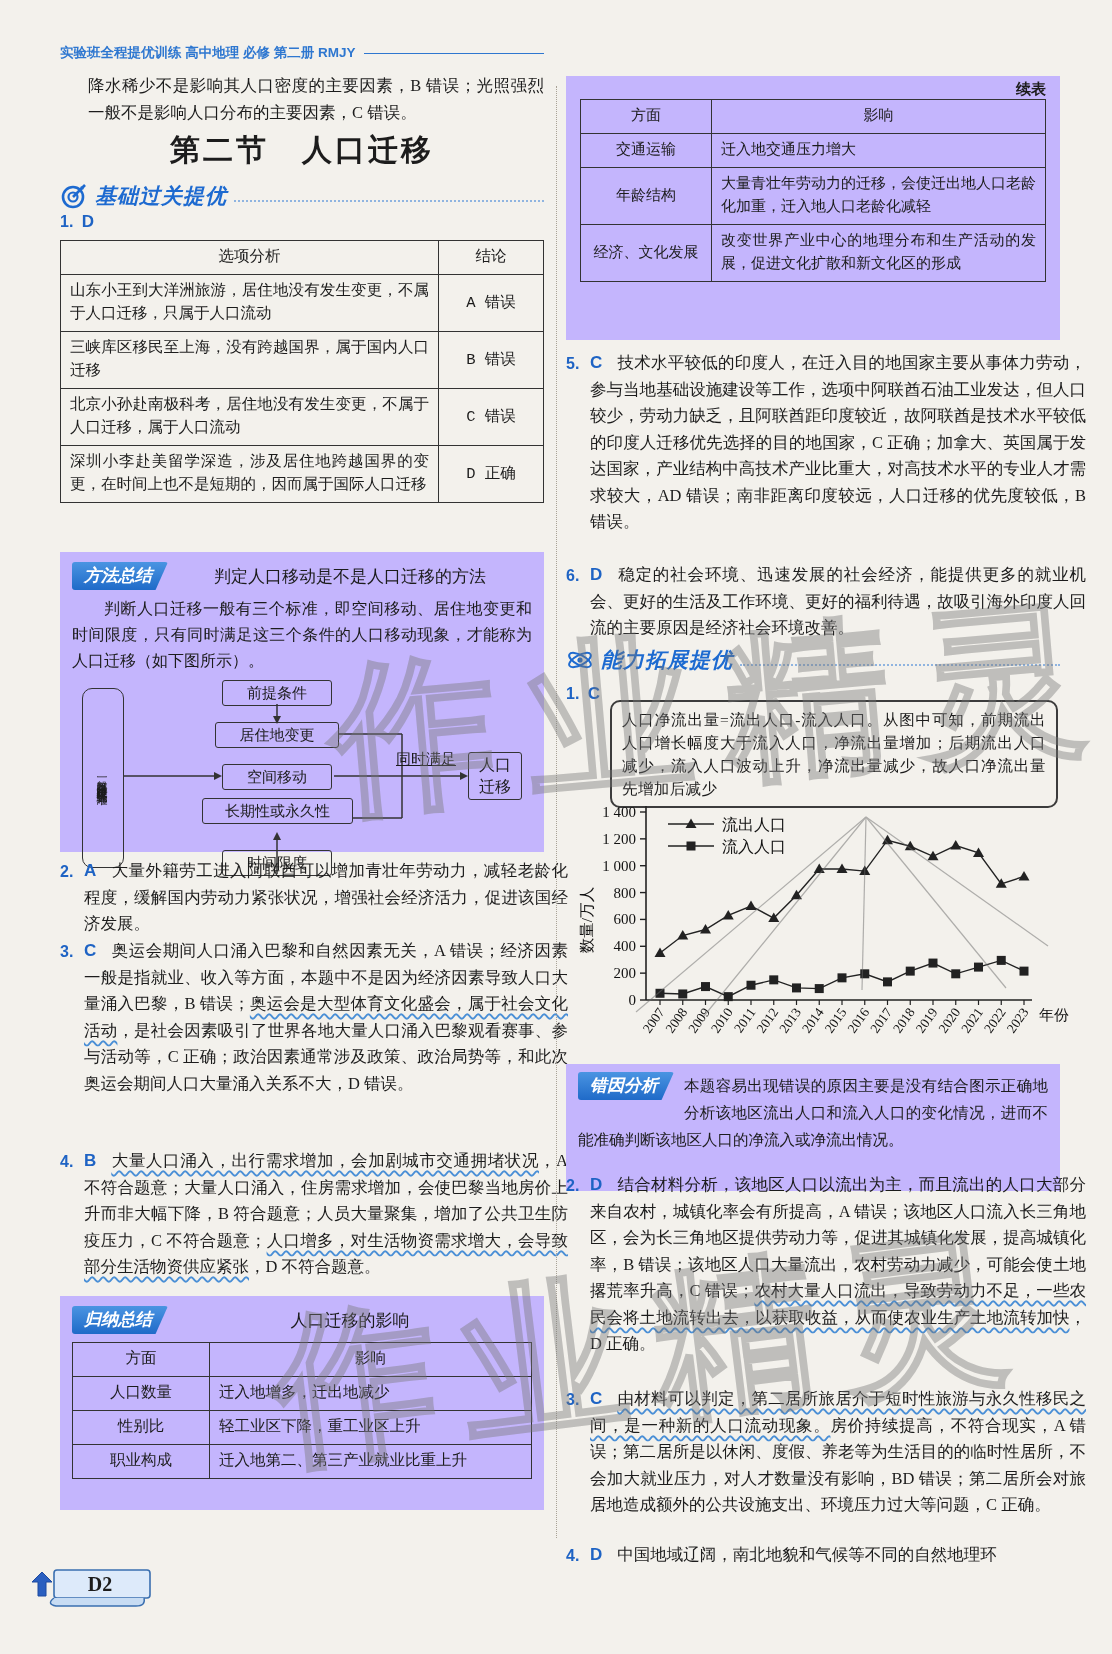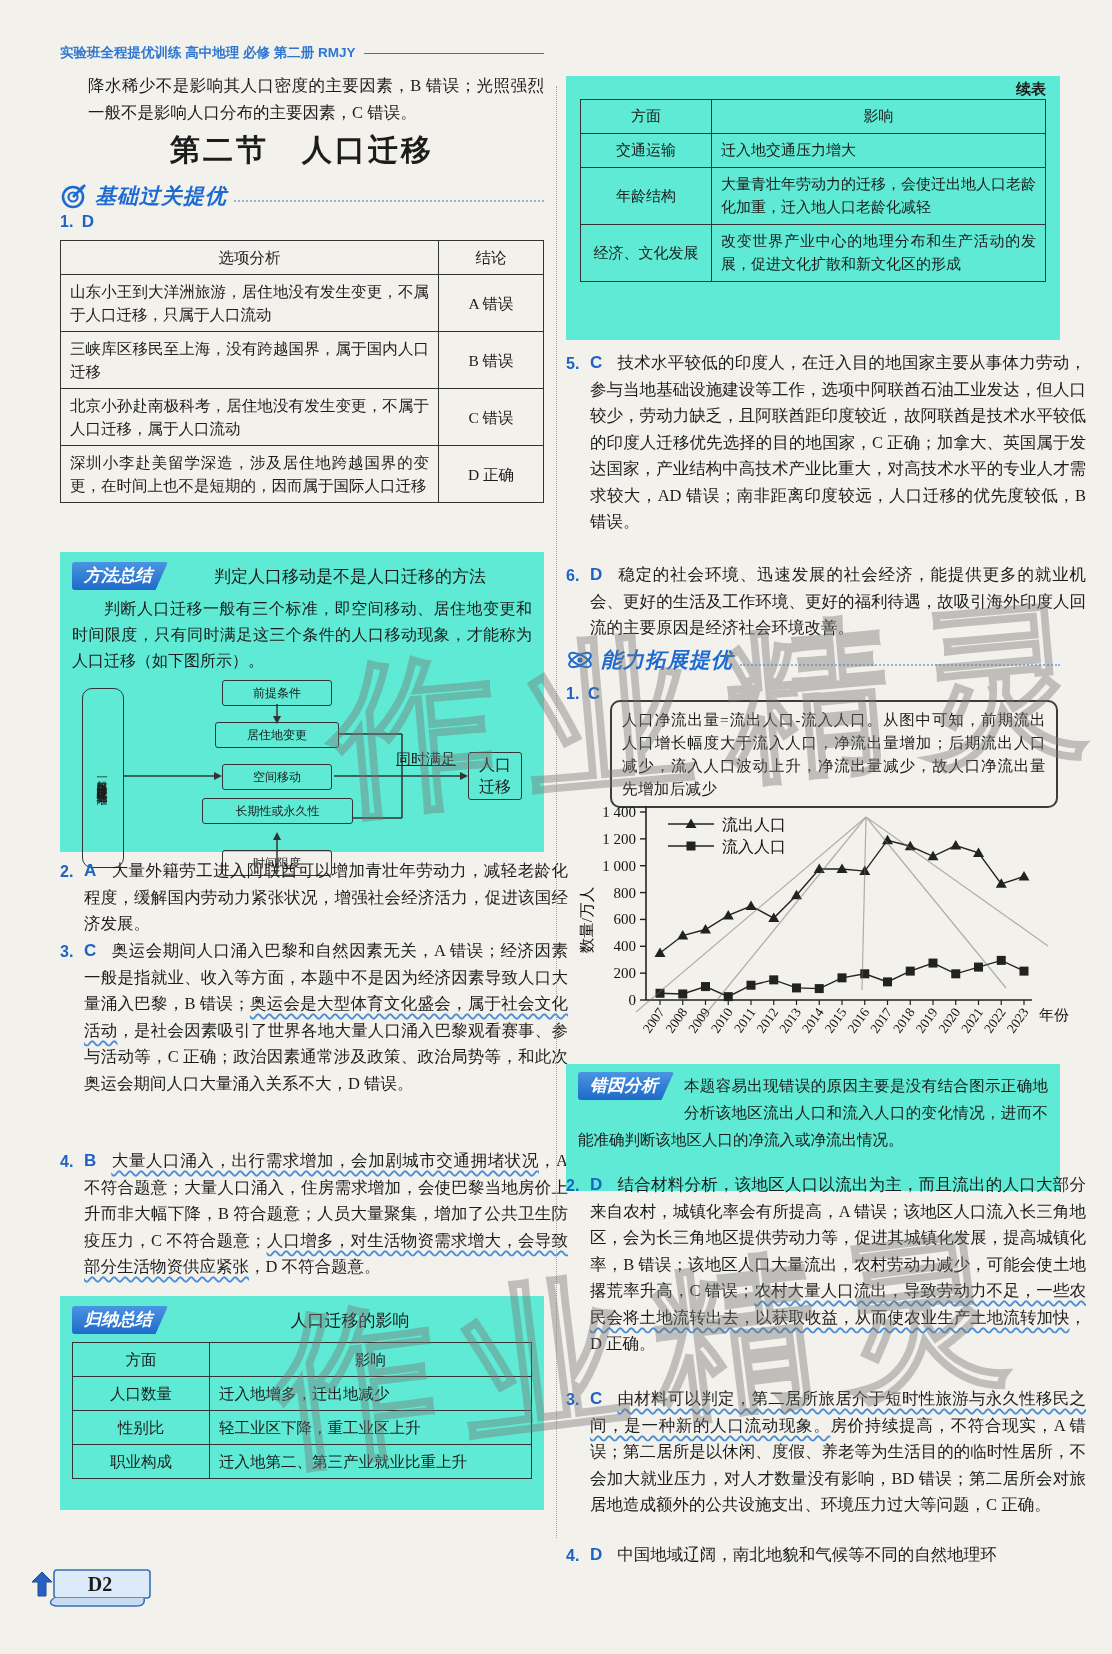--- a/index.html
+++ b/index.html
@@ -19,35 +19,35 @@
   .sechead .leader{flex:1;border-bottom:2px dotted #8fb4e0;height:10px;}
   .qprefix{font-family:"Liberation Sans",sans-serif;font-weight:bold;color:#1e63c4;}
   .item{font-size:16.5px;line-height:26.5px;text-align:justify;padding-left:24px;}
   .item .qnum{position:absolute;left:0;top:1px;font-family:"Liberation Sans",sans-serif;
               font-weight:bold;font-size:16px;color:#1e63c4;}
   .item .qans{font-family:"Liberation Sans",sans-serif;font-weight:bold;font-size:17px;
               color:#1e63c4;margin-right:15px;}
   .wavy{text-decoration:underline;text-decoration-style:wavy;text-decoration-color:#4a8fd6;
         text-decoration-thickness:1.5px;text-underline-offset:4px;}
   
-  table.doc{border-collapse:collapse;width:100%;font-size:15.5px;line-height:23px;}
+  table.doc{border-collapse:collapse;width:100%;font-size:15.5px;line-height:23px;font-family:Liberation Mono, monospace;}
   table.doc th,table.doc td{border:1.5px solid #333;padding:5px 9px;text-align:justify;}
   table.doc th{font-weight:normal;text-align:center;}
   table.doc td.concl,table.doc td.aspect{text-align:center;vertical-align:middle;white-space:nowrap;}
   
-  .panel{background:#5eead4;padding:10px 12px;box-sizing:border-box;}
+  .panel{background:#c4b5fd;padding:10px 12px;box-sizing:border-box;}
   .ptab{display:inline-block;background:linear-gradient(#4a94e2,#1f6ac8);color:#fff;
         font-family:"Liberation Sans",sans-serif;font-weight:bold;font-style:italic;font-size:17px;
         padding:2px 16px 3px 12px;clip-path:polygon(0 0,100% 0,87% 100%,0 100%);border-radius:3px;}
   .prow{display:flex;align-items:center;}
   .ptitle{flex:1;text-align:center;font-size:17px;}
   
   .flow{position:relative;height:198px;margin-top:6px;}
   .fbox{position:absolute;border:1.5px solid #333;border-radius:3px;text-align:center;
-        font-size:12px;line-height:22px;padding:1px 4px;box-sizing:border-box;background:transparent;}
+        font-size:15px;line-height:22px;padding:1px 4px;box-sizing:border-box;background:transparent;}
   .fvert{writing-mode:vertical-rl;text-orientation:upright;font-size:11px;line-height:34px;
          letter-spacing:1px;border-radius:10px;text-align:center;}
   .flabel{position:absolute;font-size:15px;text-align:center;text-decoration:underline;}
   
   .notebox{border:2px solid #3c3c3c;border-radius:10px;padding:6px 10px;font-size:15.5px;
            line-height:23px;text-align:justify;letter-spacing:0.4px;box-sizing:border-box;}
   
   .divider{border-left:1.5px dotted #a8a296;}
   .watermark{font-family:"Liberation Sans",sans-serif;font-weight:bold;white-space:nowrap;
              color:transparent;-webkit-text-stroke:2.5px rgba(120,120,120,.42);

